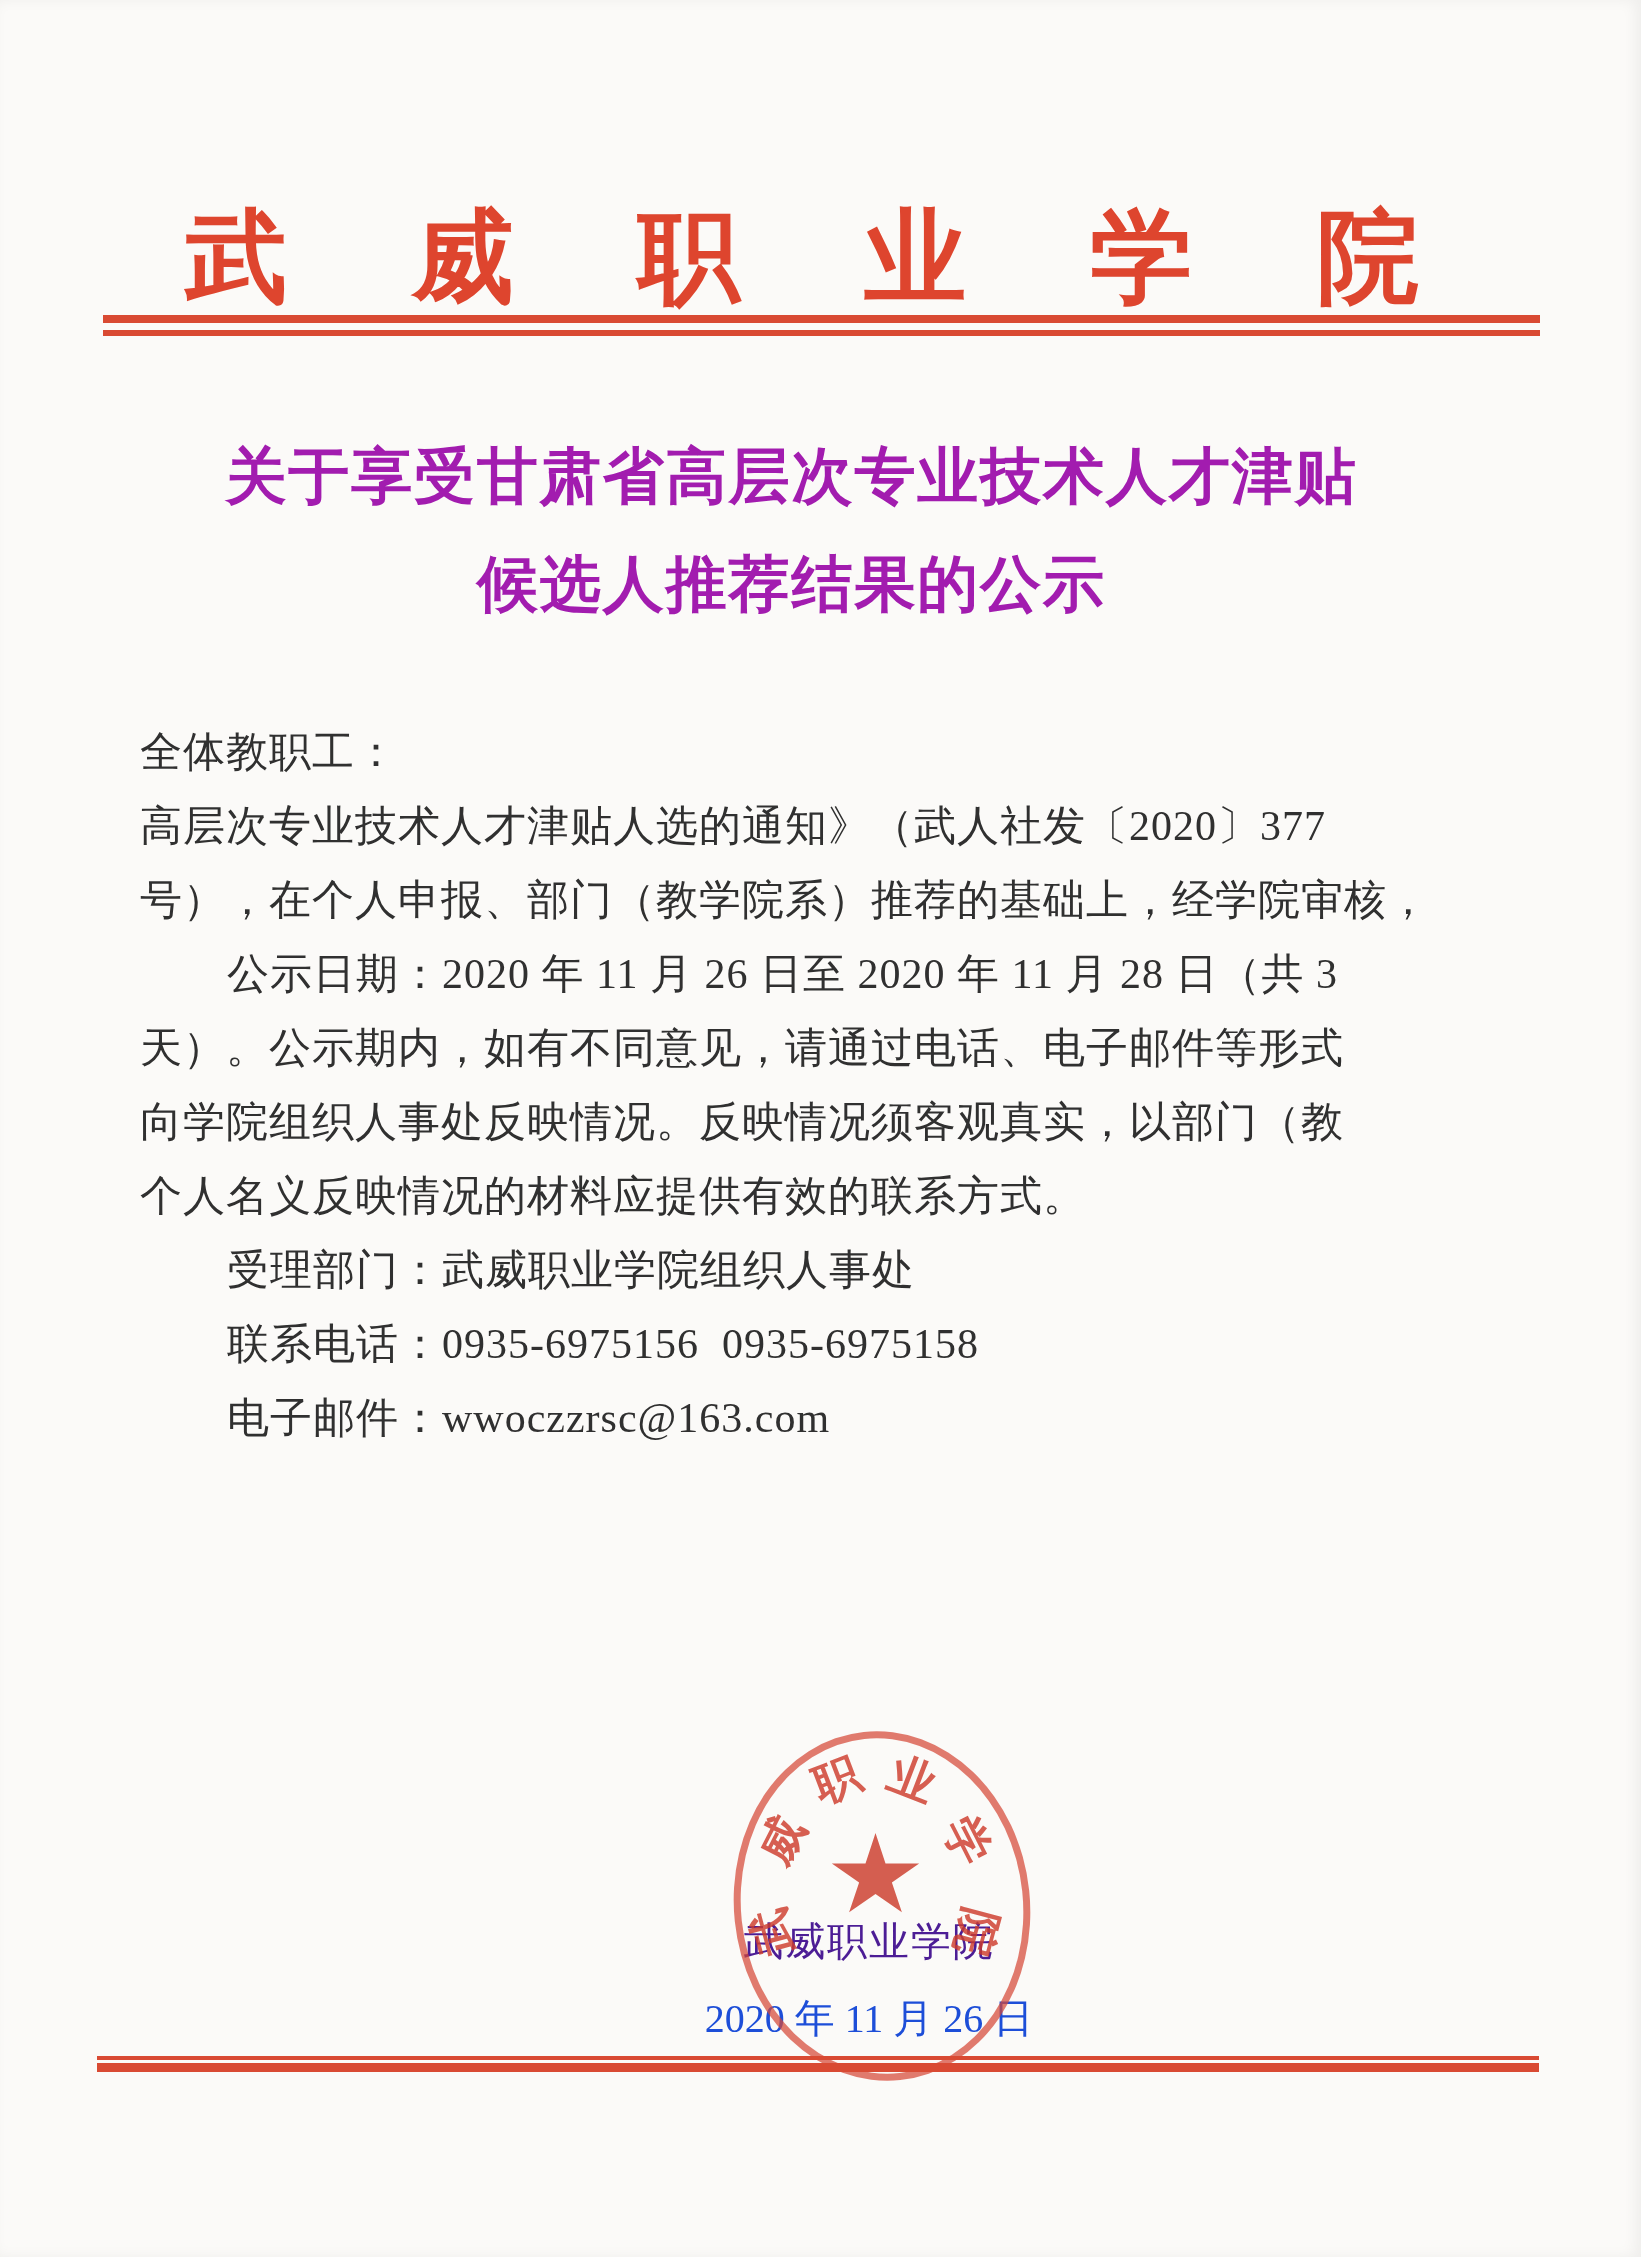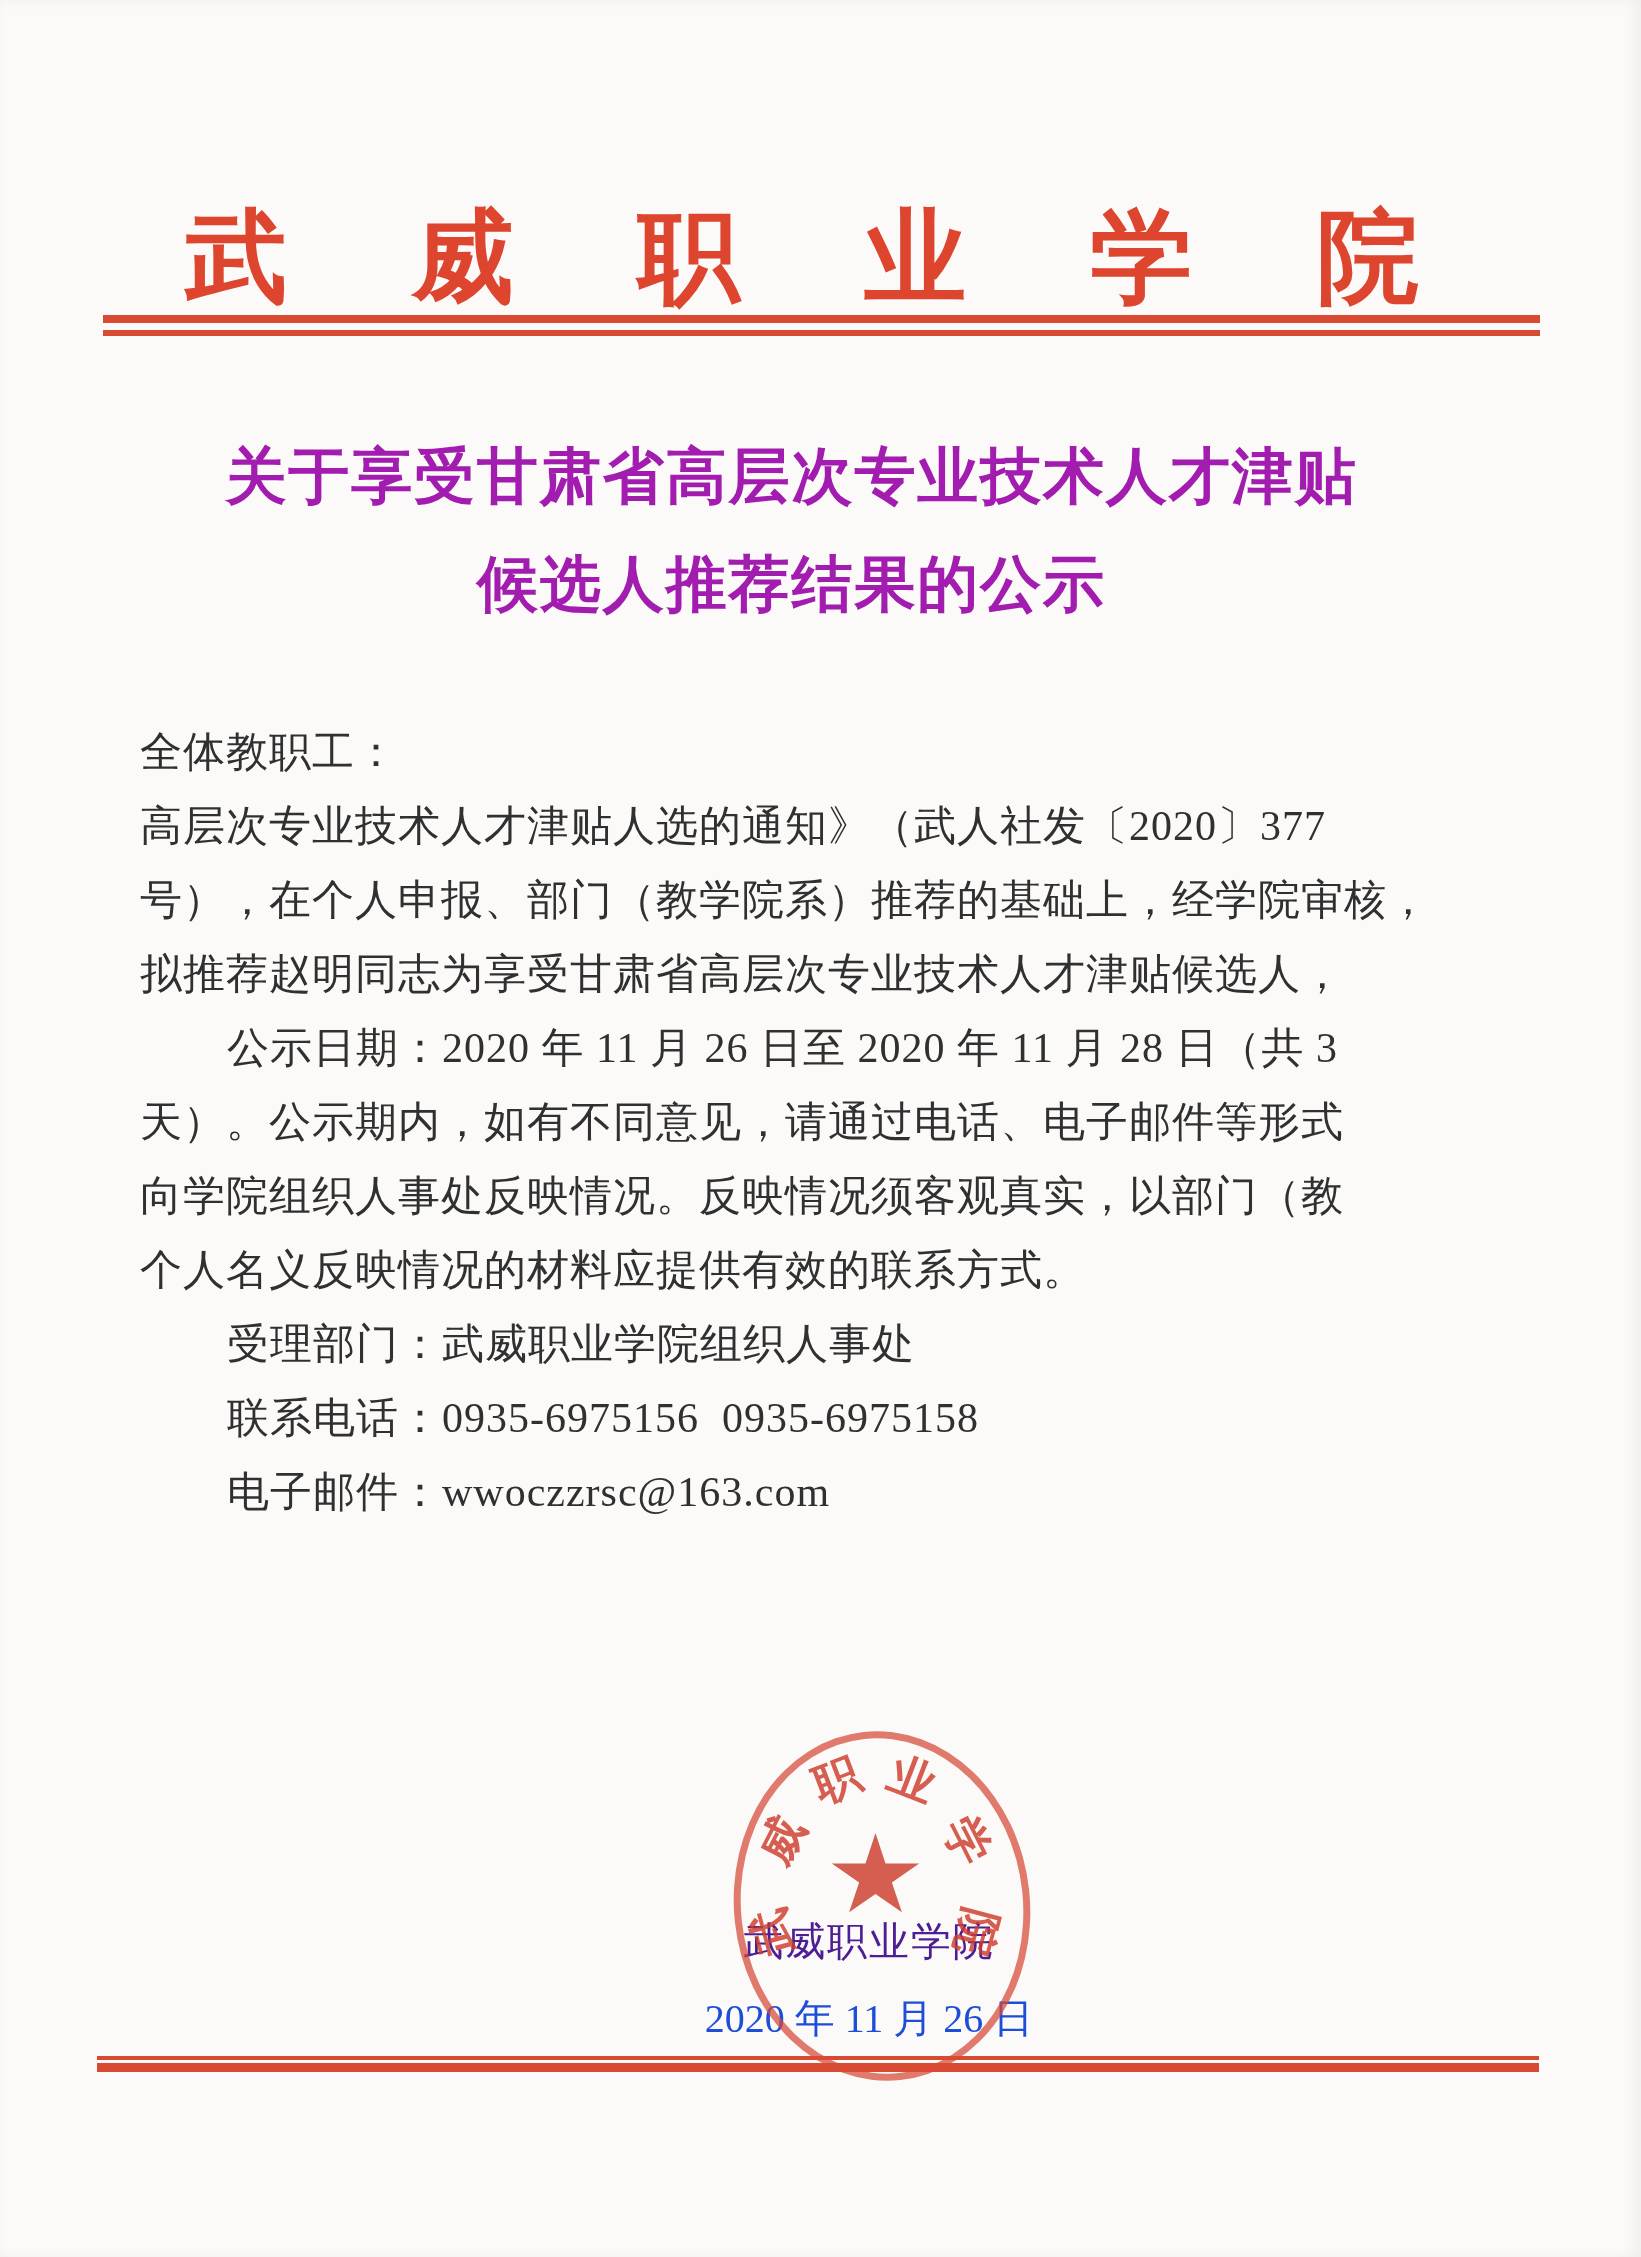--- a/index.html
+++ b/index.html
@@ -89,21 +89,20 @@
 
   <div class="doc-title">
     <div>关于享受甘肃省高层次专业技术人才津贴</div>
     <div>候选人推荐结果的公示</div>
   </div>
 
   <div class="body-block">
     <div class="doc-line">全体教职工：</div>
     <div class="doc-line">高层次专业技术人才津贴人选的通知》（武人社发〔2020〕377</div>
     <div class="doc-line">号），在个人申报、部门（教学院系）推荐的基础上，经学院审核，</div>
-    <div class="doc-line">拟推荐赵明同志为享受甘肃省高层次专业技术人才津贴候选人，</div>
     <div class="doc-line ind">公示日期：2020 年 11 月 26 日至 2020 年 11 月 28 日（共 3</div>
     <div class="doc-line">天）。公示期内，如有不同意见，请通过电话、电子邮件等形式</div>
     <div class="doc-line">向学院组织人事处反映情况。反映情况须客观真实，以部门（教</div>
     <div class="doc-line">个人名义反映情况的材料应提供有效的联系方式。</div>
     <div class="doc-line ind">受理部门：武威职业学院组织人事处</div>
     <div class="doc-line ind">联系电话：0935-6975156  0935-6975158</div>
     <div class="doc-line ind">电子邮件：wwoczzrsc@163.com</div>
   </div>
 
   <div class="sig-name">武威职业学院</div>

